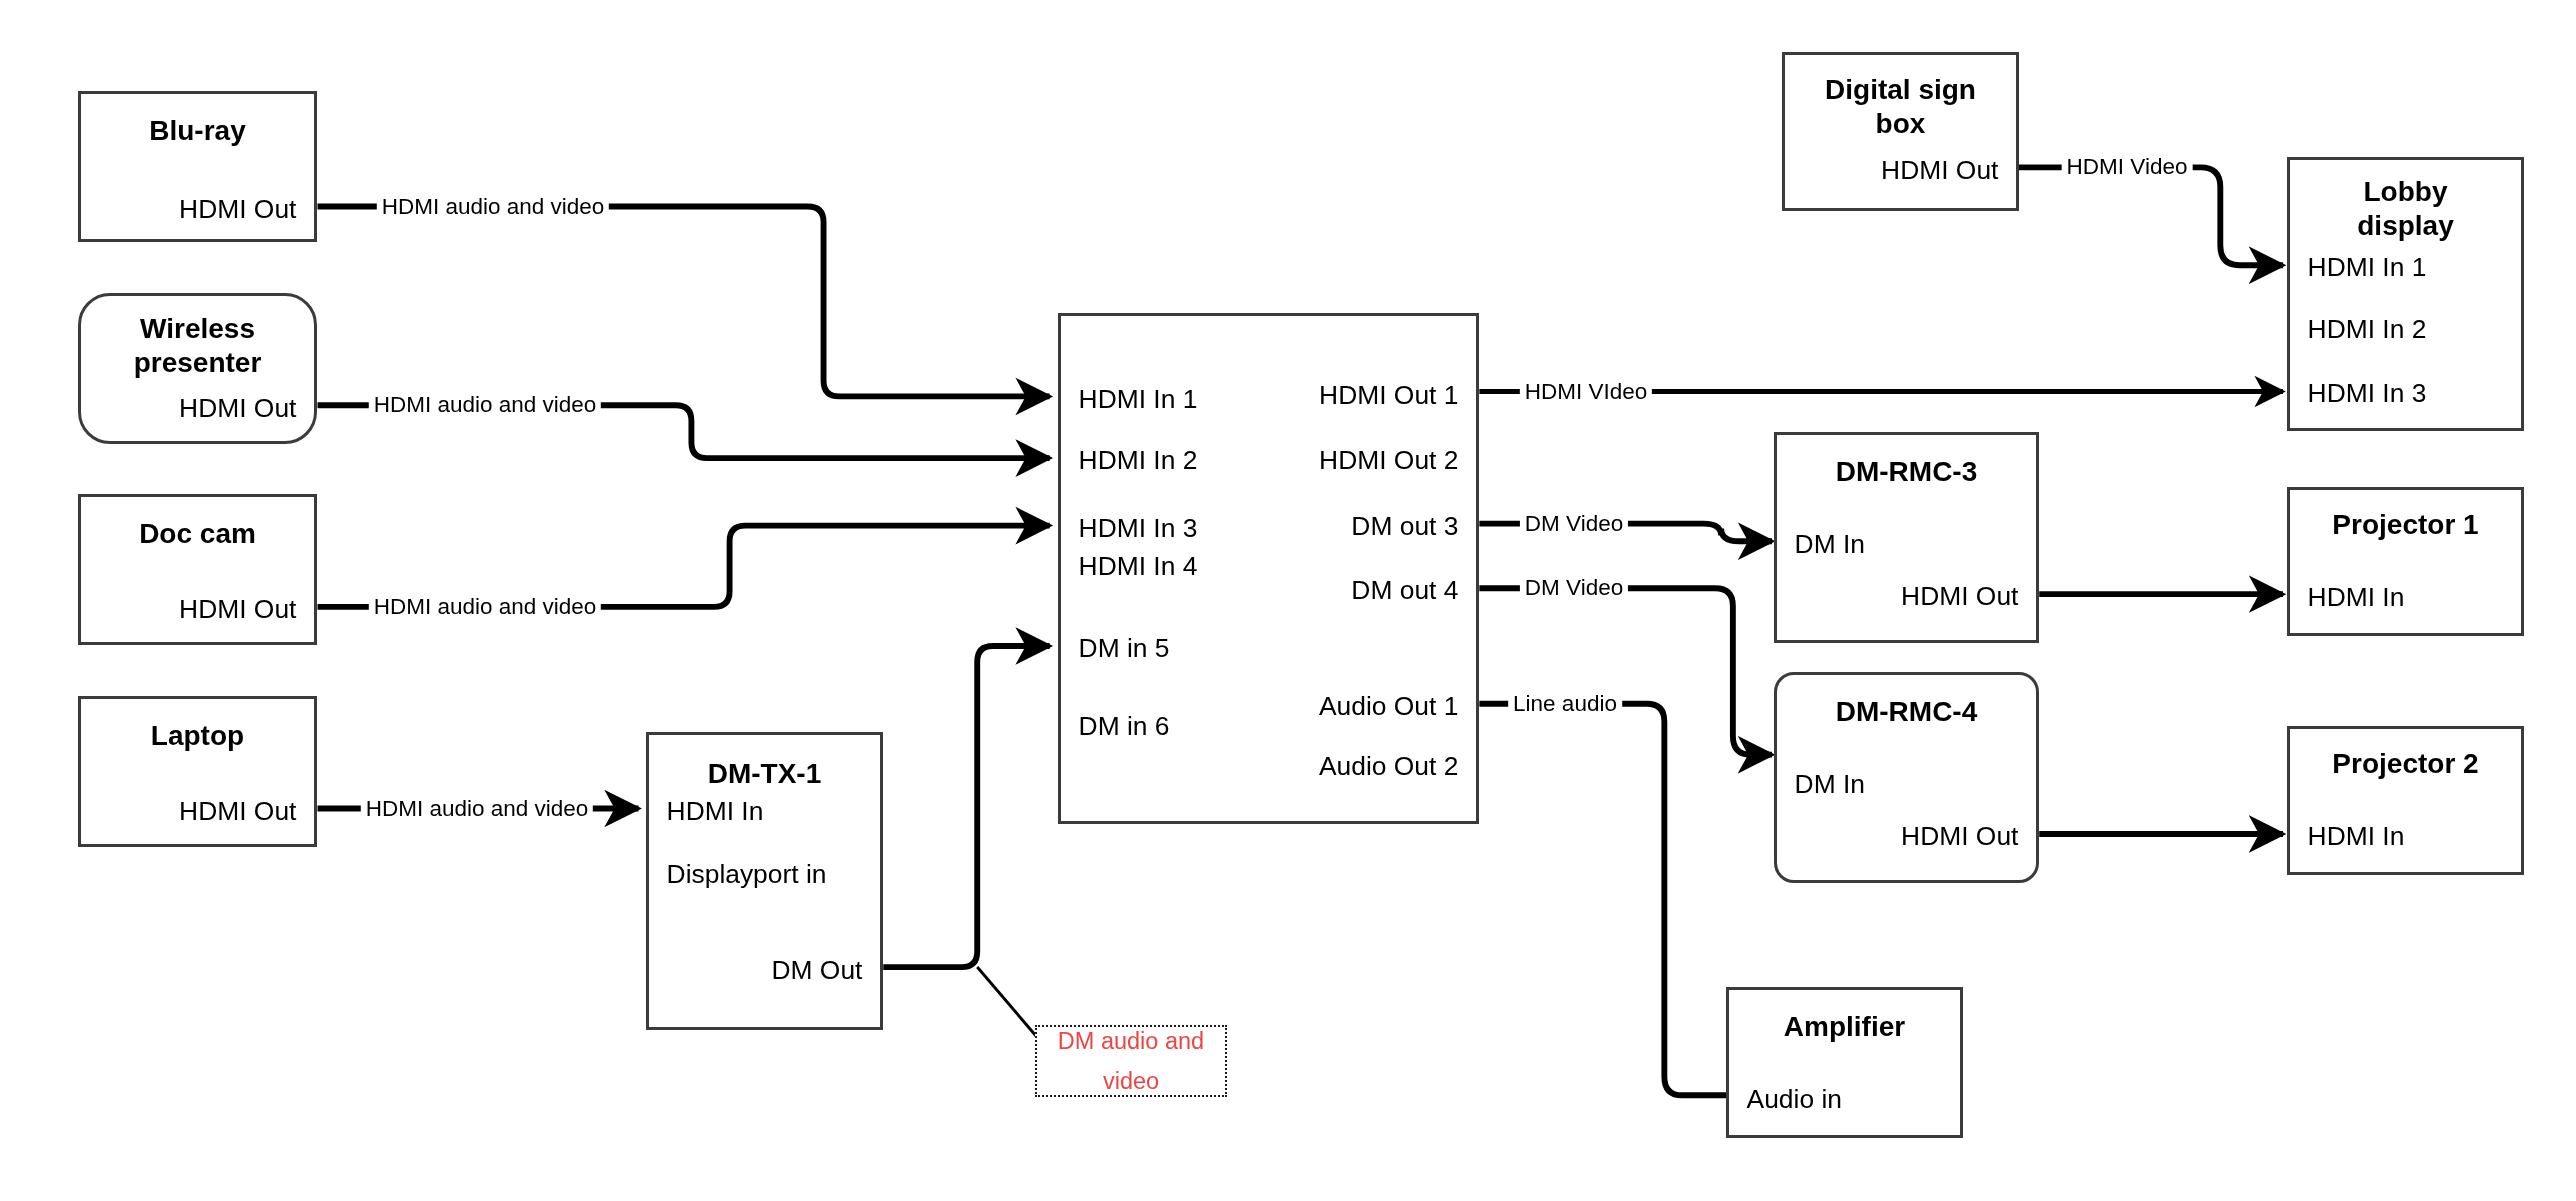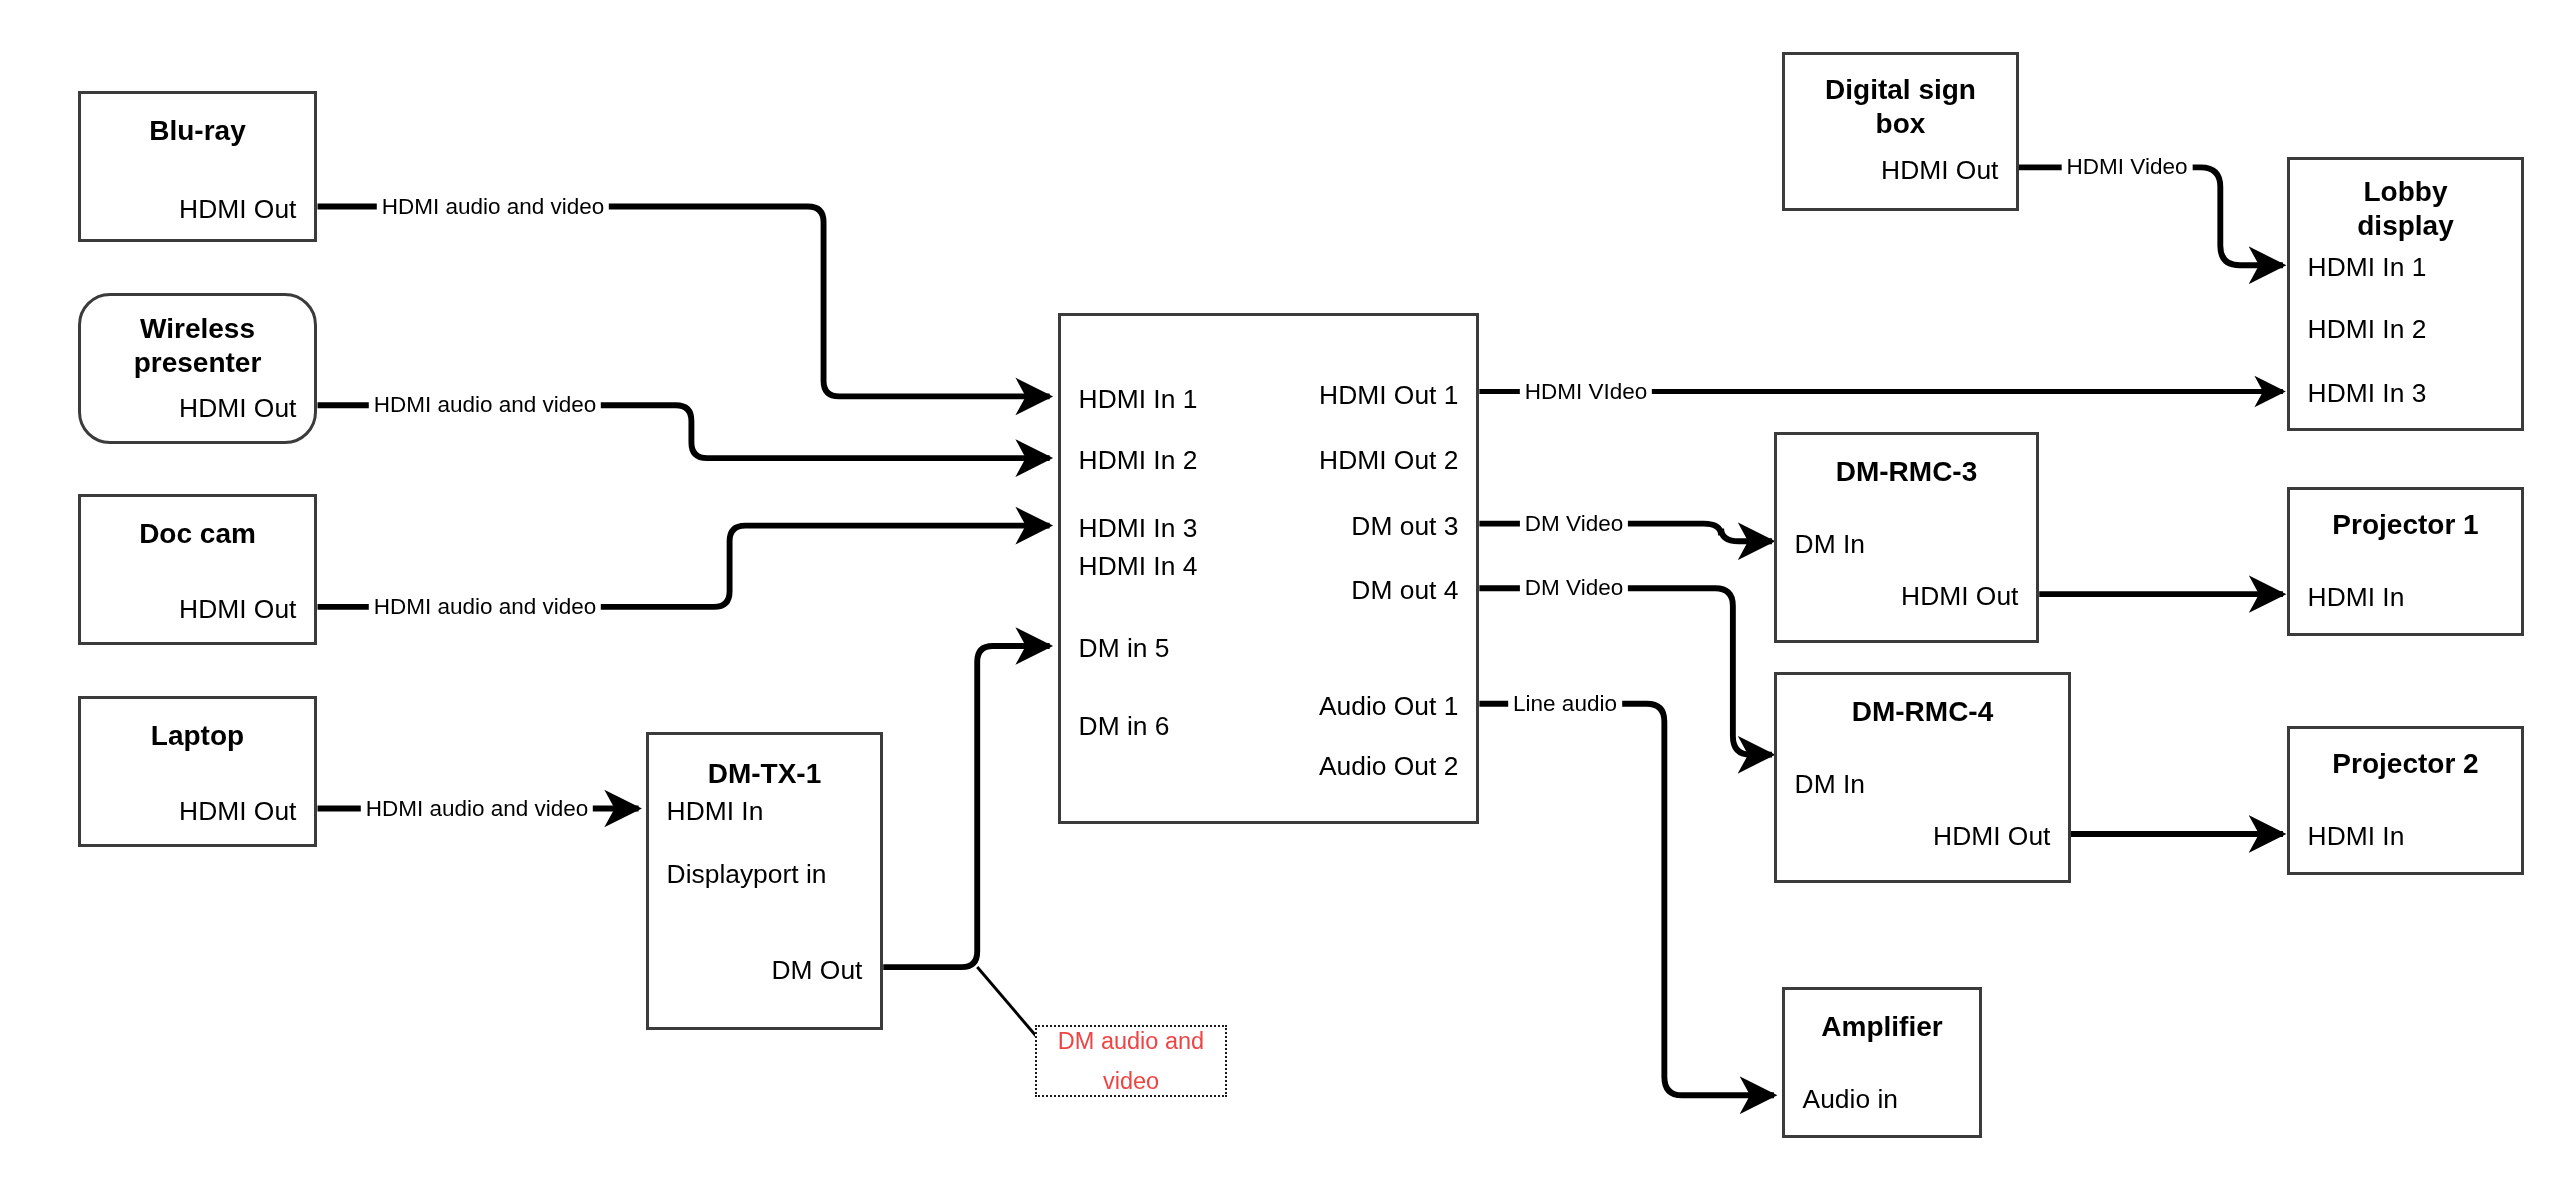--- a/index.html
+++ b/index.html
@@ -192,37 +192,37 @@
     <div class="port left" style="top:155px;">HDMI In 2</div>
     <div class="port left" style="top:219px;">HDMI In 3</div>
   </div>
 
   <div class="node" style="left:1774px; top:432px; width:265px; height:211px;">
     <div class="node-title" style="top:19.6px;">DM-RMC-3</div>
     <div class="port left" style="top:95px;">DM In</div>
     <div class="port right" style="top:147px;">HDMI Out</div>
   </div>
 
-  <div class="node" style="left:1774px; top:672px; width:297px; height:211px;">
+  <div class="node" style="left:1774px; top:672px; width:265px; height:211px;border-radius:20px;">
     <div class="node-title" style="top:19.6px;">DM-RMC-4</div>
     <div class="port left" style="top:95px;">DM In</div>
     <div class="port right" style="top:147px;">HDMI Out</div>
   </div>
 
   <div class="node" style="left:2287px; top:487px; width:237px; height:149px;">
     <div class="node-title" style="top:17.6px;">Projector 1</div>
     <div class="port left" style="top:93px;">HDMI In</div>
   </div>
 
   <div class="node" style="left:2287px; top:726px; width:237px; height:149px;">
     <div class="node-title" style="top:17.6px;">Projector 2</div>
     <div class="port left" style="top:93px;">HDMI In</div>
   </div>
 
-  <div class="node" style="left:1782px; top:987px; width:200px; height:151px;">
+  <div class="node" style="left:1726px; top:987px; width:237px; height:151px;">
     <div class="node-title" style="top:19.6px;">Amplifier</div>
     <div class="port left" style="top:95px;">Audio in</div>
   </div>
 
   <div class="wire-label" style="left:493px; top:207px;">HDMI audio and video</div>
 
   <div class="wire-label" style="left:485px; top:405px;">HDMI audio and video</div>
 
   <div class="wire-label" style="left:485px; top:607px;">HDMI audio and video</div>
 

